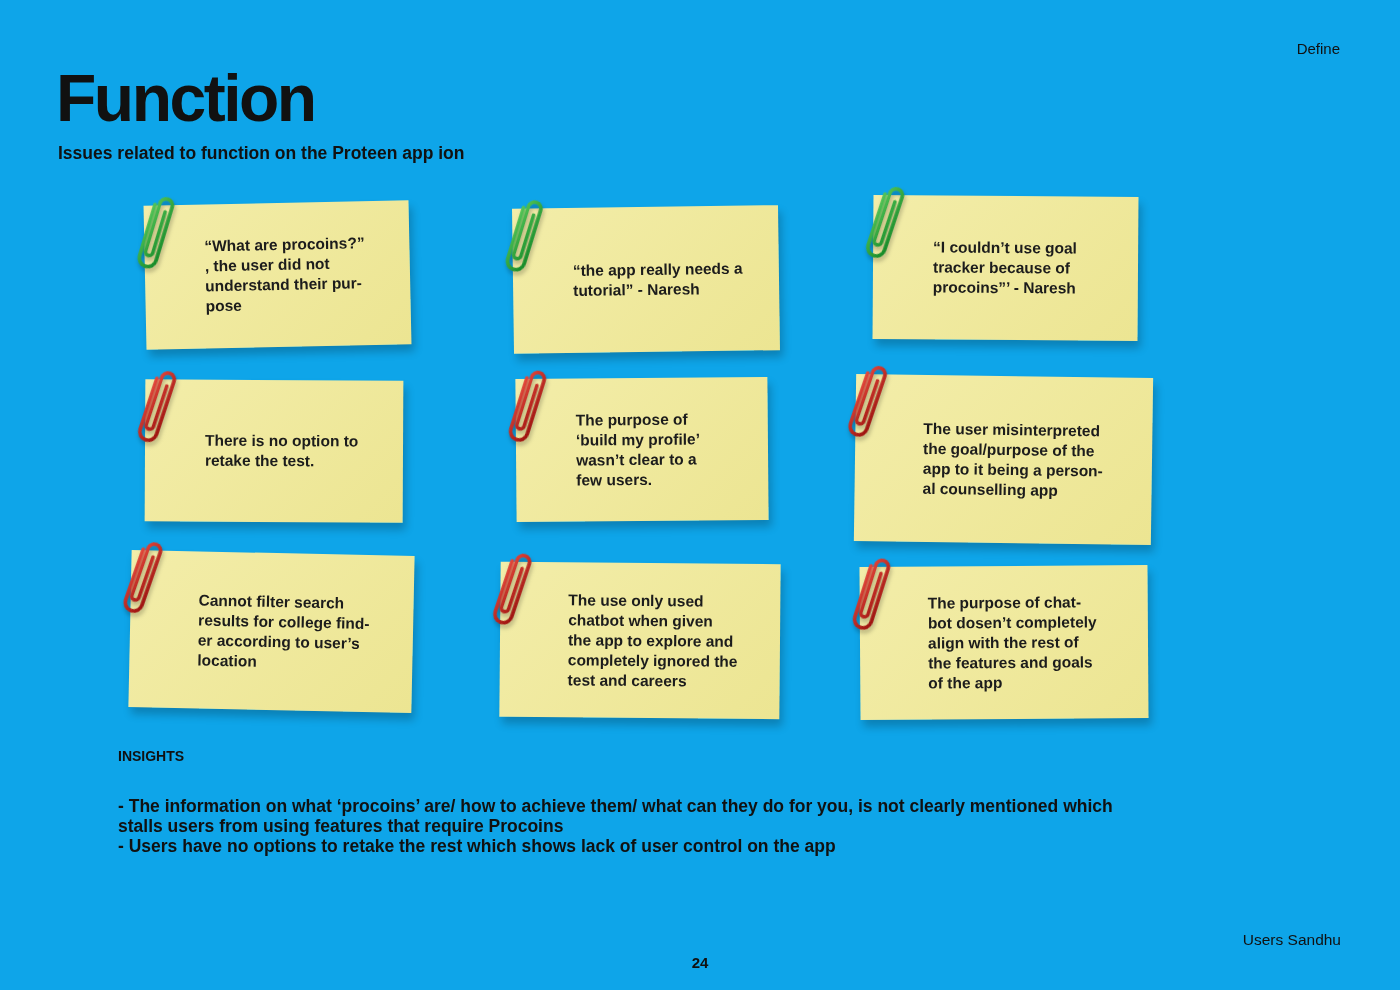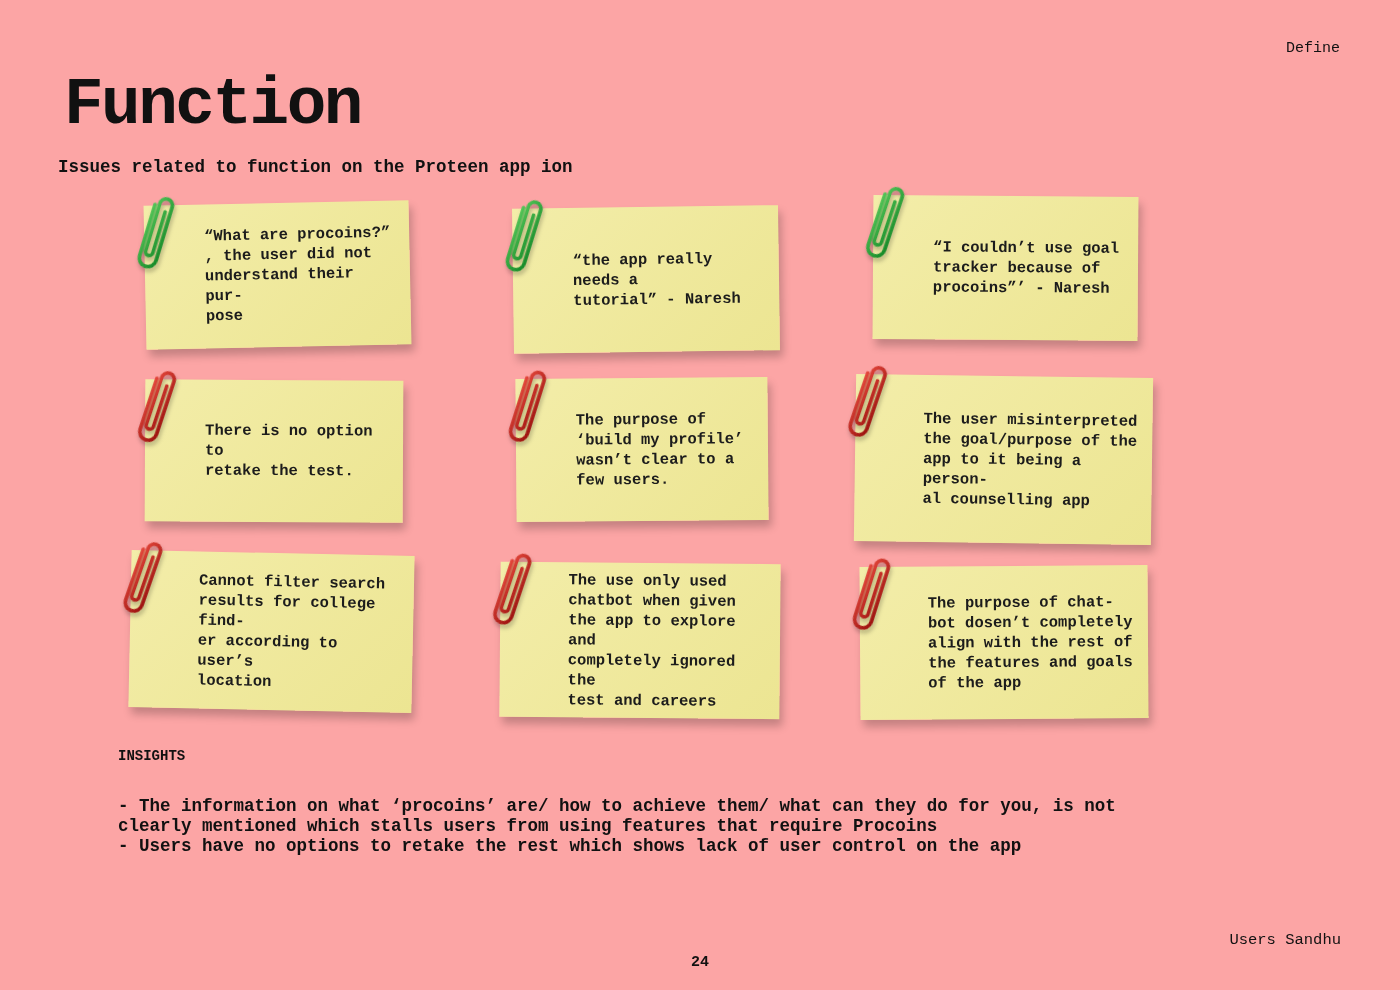--- a/index.html
+++ b/index.html
@@ -1,34 +1,34 @@
 <!DOCTYPE html>
 <html style="--note_bg: #ece592; --note_bg_light: #f3eda9; --text: #1b1b1b; --clip_green_light: #54c558; --clip_green_dark: #168a28; --clip_red_light: #e4483c; --clip_red_dark: #9c120f;"><head>
 <meta charset="utf-8">
 <style>
   html,body{margin:0;padding:0;background:#ffffff;}
   #page{
     position:relative;
     width:1400px;height:990px;
-    background:#fca5a5;
-    font-family:Liberation Mono, monospace;
+    background:#0ea5e9;
+    font-family:Liberation Sans, sans-serif;
     color:var(--text,#1b1b1b);
     overflow:hidden;
   }
   .corner-label{
     position:absolute;top:40px;right:60px;
     font-size:15px;font-weight:400;color:#111;
   }
   .page-title{
     position:absolute;left:56px;top:60px;
     font-size:66px;font-weight:800;letter-spacing:-2.5px;color:#111;
   }
   .page-subtitle{
     position:absolute;left:58px;top:143px;
-    font-size:17.5px;font-weight:700;color:#111;margin-top:14px;
+    font-size:17.5px;font-weight:700;color:#111;
   }
   .note{
     position:absolute;
     background:linear-gradient(135deg,var(--note_bg_light,#f3eda9) 0%,var(--note_bg,#ece592) 100%);
     box-shadow:3px 7px 9px rgba(0,0,0,0.22);
     display:flex;align-items:center;
   }
   .note-text{
     white-space:pre-line;
     font-size:15.5px;line-height:20px;font-weight:600;
@@ -82,21 +82,21 @@
     <linearGradient id="clipRed" x1="0" y1="0" x2="1" y2="1">
       <stop offset="0" style="stop-color:var(--clip_red_light,#e4483c)"></stop>
       <stop offset="1" style="stop-color:var(--clip_red_dark,#9c120f)"></stop>
     </linearGradient>
   </defs>
 </svg>
 
 <div id="page">
 
   <div class="corner-label">Define</div>
-  <h1 class="page-title" style="margin:8px">Function</h1>
+  <h1 class="page-title" style="margin:0">Function</h1>
   <div class="page-subtitle">Issues related to function on the Proteen app ion</div>
 
   <div class="note n1 pad60">
     <svg class="clip" viewBox="0 0 32 84">
       <path d="M8 14 L8 64 A8 8 0 0 0 24 64 L24 12 A6 6 0 0 0 12 12 L12 58 A3.5 3.5 0 0 0 19 58 L19 18" fill="none" stroke-width="3.4" stroke-linecap="round" stroke="url(#clipGreen)"></path>
     </svg>
     <div class="note-text">“What are procoins?”
 , the user did not
 understand their pur-
 pose</div>

